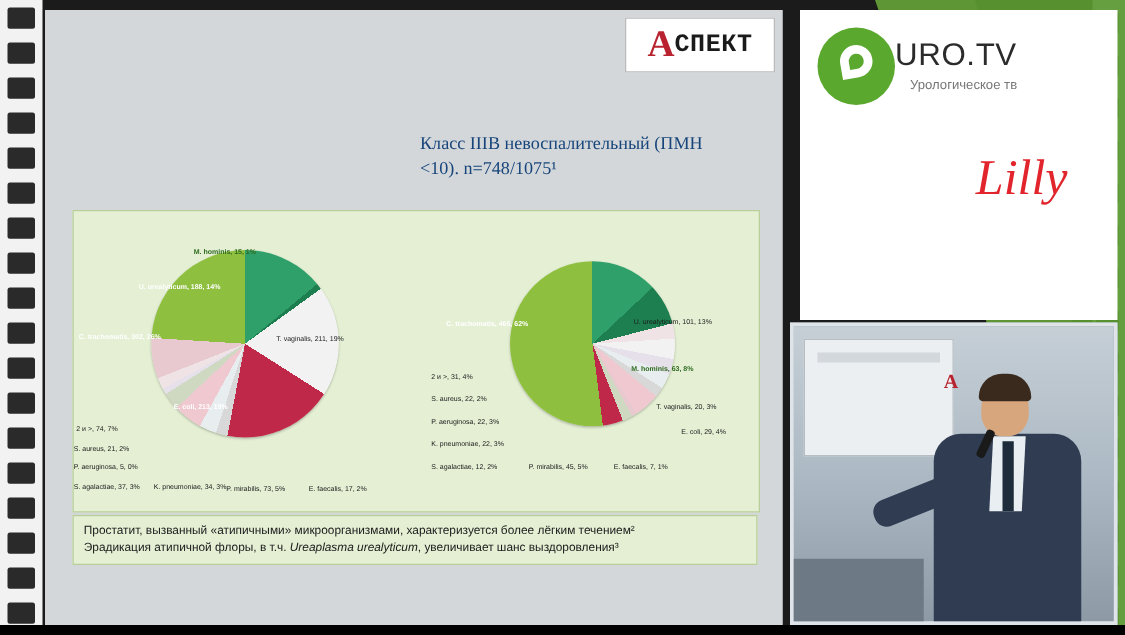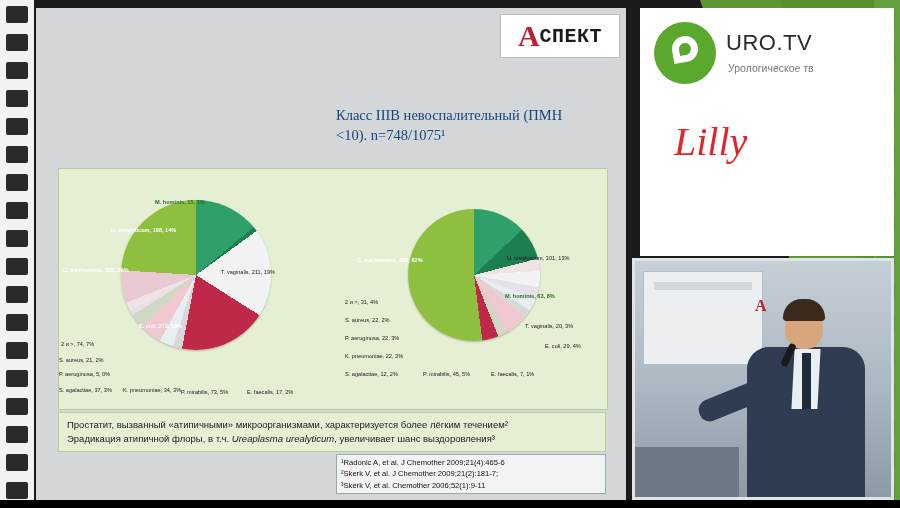--- a/index.html
+++ b/index.html
@@ -48,23 +48,23 @@
   .lbl.r{color:#fff;font-weight:bold;}
 
   .foot{position:absolute;left:22px;top:404px;width:548px;background:#e4efd4;border:1px solid #b9cf9a;padding:5px 8px;box-sizing:border-box;font-size:9.5px;color:#1a1a1a;line-height:1.45;}
   .foot i{font-style:italic;}
   .refs{position:absolute;left:300px;top:446px;width:270px;background:#f3f3f3;border:1px solid #9aa;font-size:7.6px;line-height:1.5;color:#111;padding:2px 4px;box-sizing:border-box;}
 
   
   .urotv{position:absolute;left:640px;top:8px;width:254px;height:248px;background:#fff;}
   .uro-logo{position:absolute;left:14px;top:14px;width:62px;height:62px;border-radius:50%;background:#5aa82e;}
   .uro-logo:after{content:"";position:absolute;left:18px;top:14px;width:26px;height:26px;border-radius:50% 50% 50% 0;border:7px solid #fff;box-sizing:border-box;transform:rotate(-10deg);}
-  .uro-name{position:absolute;left:86px;top:22px;font-size:22px;color:#2b2b2b;letter-spacing:.5px;}
+  .uro-name{position:absolute;left:76px;top:22px;font-size:25px;color:#2b2b2b;letter-spacing:.5px;}
   .uro-sub{position:absolute;left:88px;top:54px;font-size:10.5px;color:#777;}
-  .lilly{position:absolute;left:34px;top:110px;width:180px;text-align:left;font-family:"Liberation Serif",serif;font-style:italic;font-size:40px;color:#e2242c;}
+  .lilly{position:absolute;left:34px;top:110px;width:180px;text-align:right;font-family:"Liberation Serif",serif;font-style:italic;font-size:40px;color:#e2242c;}
 
   .videobox{position:absolute;left:632px;top:258px;width:262px;height:242px;background:#9fb0bf;border:3px solid #dfe4e8;box-sizing:border-box;overflow:hidden;}
   .vb-wall{position:absolute;inset:0;background:linear-gradient(180deg,#c6cfd6 0%,#aab7c2 55%,#8d9aa6 100%);}
   .vb-screen{position:absolute;left:8px;top:10px;width:118px;height:92px;background:#eceff1;border:1px solid #b6bec4;}
   .vb-screen .bar{position:absolute;left:10px;right:10px;top:10px;height:8px;background:#d3d8dc;}
   .vb-asp{position:absolute;left:120px;top:36px;font-family:"Liberation Serif",serif;font-size:16px;color:#b8232f;font-weight:bold;}
   .vb-man-head{position:absolute;left:150px;top:44px;width:38px;height:44px;border-radius:48% 48% 42% 42%;background:#d8a67d;}
   .vb-man-hair{position:absolute;left:148px;top:38px;width:42px;height:22px;border-radius:22px 22px 4px 4px;background:#3a2a1d;}
   .vb-man-body{position:absolute;left:112px;top:86px;width:118px;height:160px;background:#2f3c52;border-radius:22px 22px 0 0;}
   .vb-shirt{position:absolute;left:158px;top:88px;width:26px;height:60px;background:#e9eef2;transform:skewX(-3deg);}
@@ -196,25 +196,20 @@
 
       </div>
 
       <div class="foot">
         <div>Простатит, вызванный «атипичными» микроорганизмами, характеризуется более лёгким течением²</div>
         <div>
           <span>Эрадикация атипичной флоры, в т.ч. </span><i>Ureaplasma urealyticum</i><span>, увеличивает шанс выздоровления³</span>
         </div>
       </div>
 
-      <div class="refs">
-        <div>¹Radonic A, et al. J Chemother 2009;21(4):465-6</div>
-        <div>²Skerk V, et al. J Chemother 2009;21(2):181-7;</div>
-        <div>³Skerk V, et al. Chemother 2006;52(1):9-11</div>
-      </div>
 
     </div>
   </div>
 
   <div class="urotv">
     <div class="uro-logo"></div>
     <div class="uro-name">URO.TV</div>
     <div class="uro-sub">Урологическое тв</div>
     <div class="lilly">Lilly</div>
   </div>

